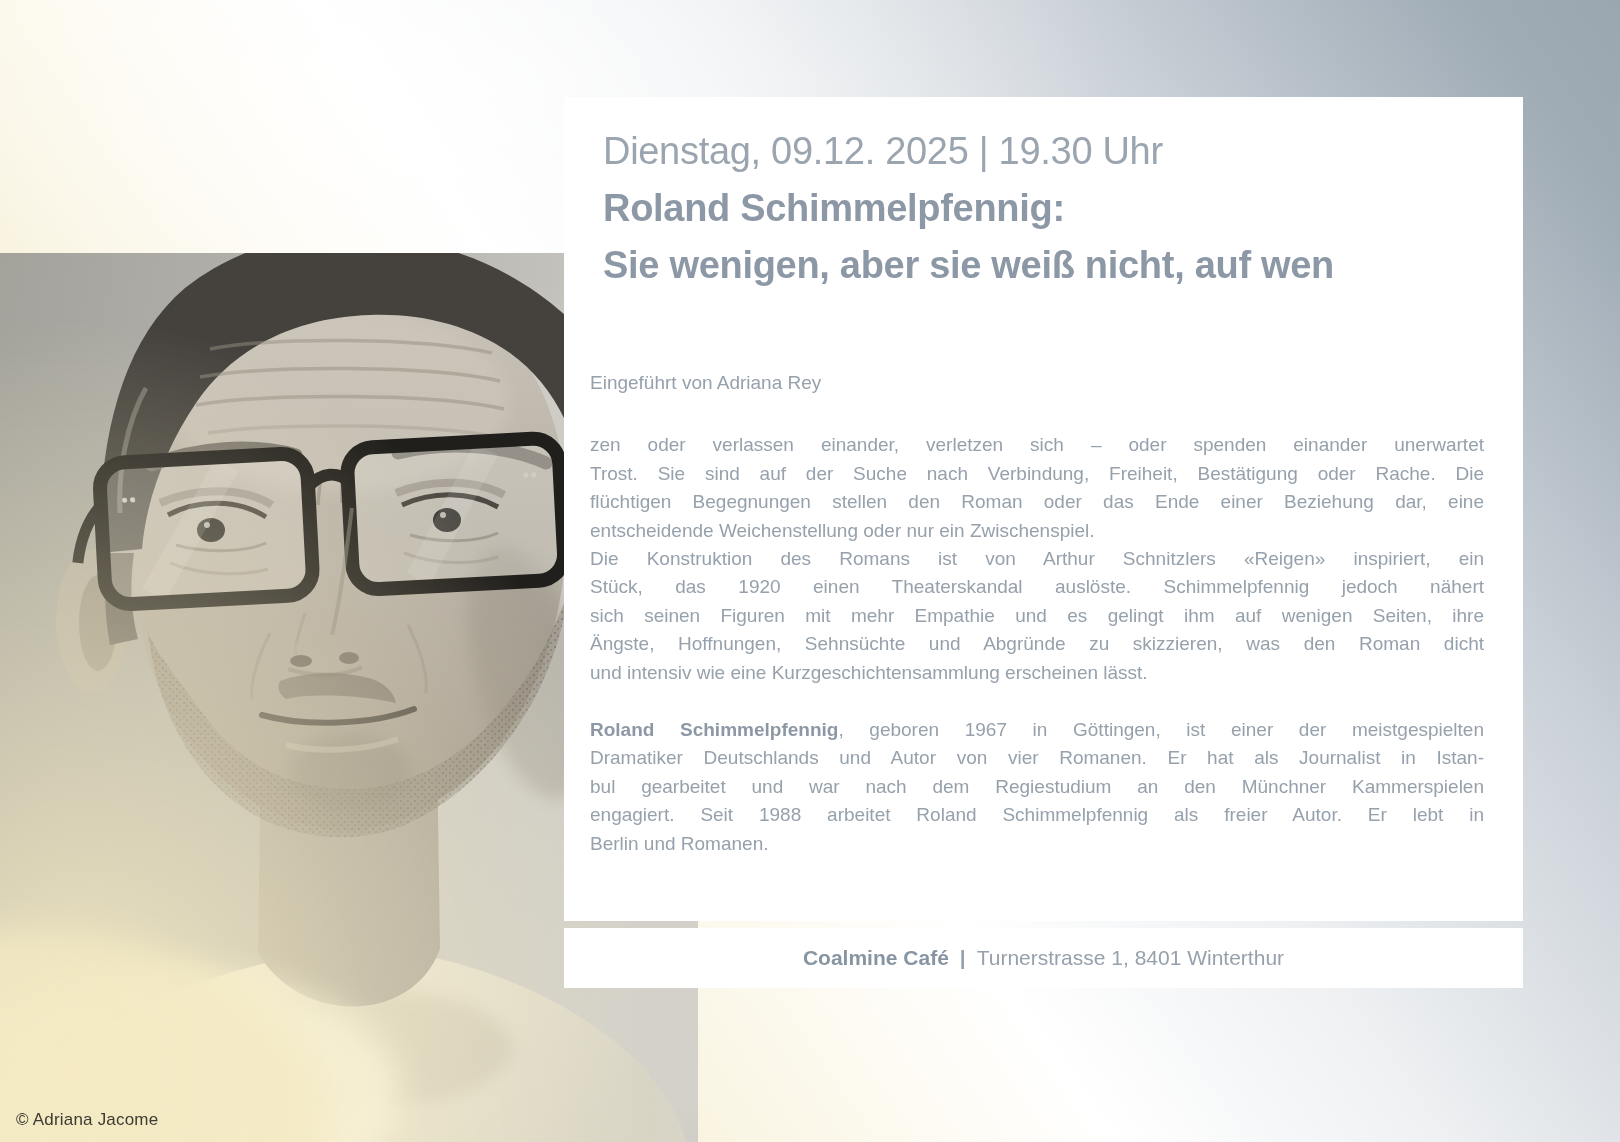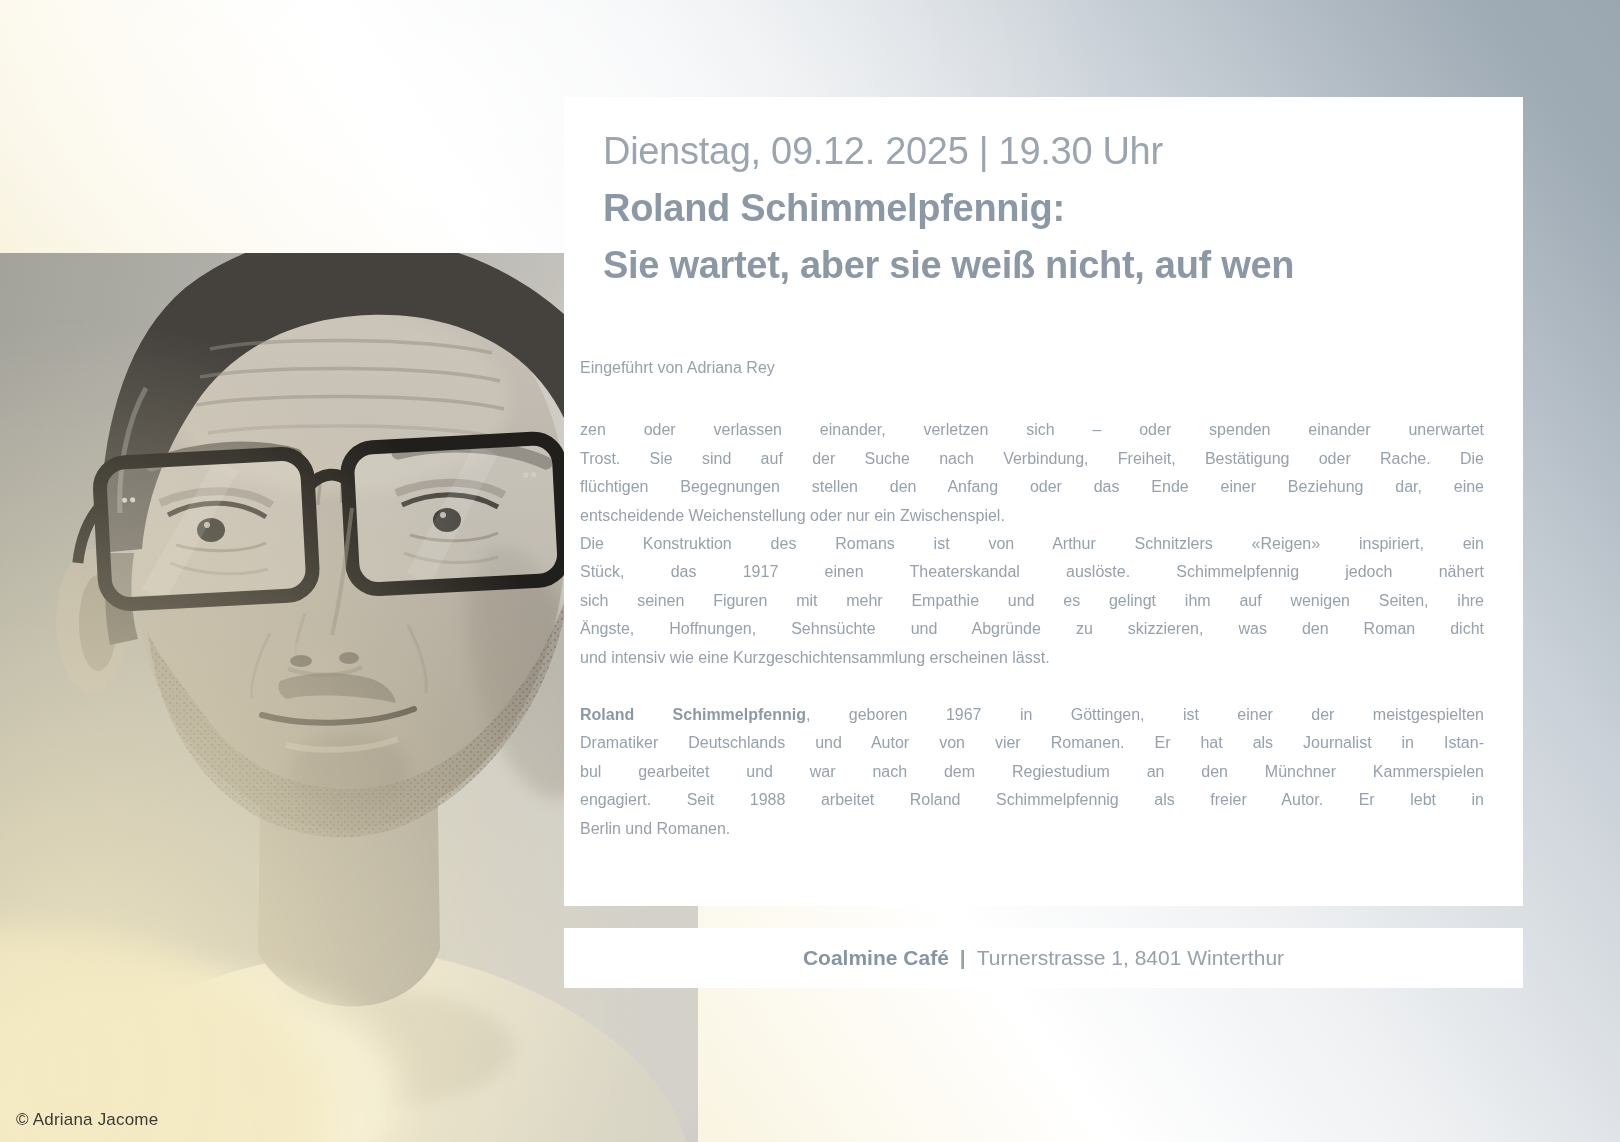--- a/index.html
+++ b/index.html
@@ -23,22 +23,22 @@
     box-sizing:border-box;z-index:2;overflow:hidden;
   }
   .box-header{top:97px;height:257px;padding:26px 34px 0 39px;}
   .date{
     font-size:38px;line-height:57px;font-weight:400;
     color:var(--date,#9ba5b0);letter-spacing:-.3px;white-space:nowrap;
   }
   .title{margin:0;font-size:38px;line-height:57px;font-weight:700;color:var(--title,#8c98a5);letter-spacing:-.3px;}
   .title .title-line{display:block;white-space:nowrap;}
   .box-body{
-    top:322px;height:584px;padding:32px 39px 0 16px;
-    font-size:16px;line-height:28.4px;color:var(--body,#96a1ac);
+    top:337px;height:584px;padding:32px 39px 0 26px;
+    font-size:19px;line-height:28.4px;color:var(--body,#96a1ac);
   }
   .intro{margin:0 0 34px 0;}
   .para{margin:0;}
   .para .tline{text-align:justify;text-align-last:justify;}
   .para .tline:last-child{text-align-last:left;}
   .bio{margin-top:29px;}
   .bio strong{font-weight:700;color:var(--title,#8c98a5);}
   .box-footer{
     top:928px;height:60px;padding:0 39px;display:flex;align-items:center;gap:11px;
     font-size:21px;color:var(--body,#96a1ac);white-space:nowrap;justify-content:center;
@@ -198,35 +198,35 @@
       <rect width="698" height="889" fill="url(#yglow)"></rect>
     </g>
   </svg>
   <div class="credit">© Adriana Jacome</div>
 </div>
 
 <section class="box box-header">
   <div class="date">Dienstag, 09.12. 2025 | 19.30 Uhr</div>
   <h1 class="title">
     <span class="title-line">Roland Schimmelpfennig:</span>
-    <span class="title-line">Sie wartet, aber sie weiß nicht, auf wen</span>
+    <span class="title-line">Sie wenigen, aber sie weiß nicht, auf wen</span>
   </h1>
 </section>
 
 <section class="box box-body">
   <p class="intro">Eingeführt von Adriana Rey</p>
   <div class="para">
       <div class="tline">zen oder verlassen einander, verletzen sich – oder spenden einander unerwartet</div>
       <div class="tline">Trost. Sie sind auf der Suche nach Verbindung, Freiheit, Bestätigung oder Rache. Die</div>
-      <div class="tline">flüchtigen Begegnungen stellen den Anfang oder das Ende einer Beziehung dar, eine</div>
+      <div class="tline">flüchtigen Begegnungen stellen den Roman oder das Ende einer Beziehung dar, eine</div>
       <div class="tline">entscheidende Weichenstellung oder nur ein Zwischenspiel.</div>
     </div>
   <div class="para">
       <div class="tline">Die Konstruktion des Romans ist von Arthur Schnitzlers «Reigen» inspiriert, ein</div>
-      <div class="tline">Stück, das 1917 einen Theaterskandal auslöste. Schimmelpfennig jedoch nähert</div>
+      <div class="tline">Stück, das 1920 einen Theaterskandal auslöste. Schimmelpfennig jedoch nähert</div>
       <div class="tline">sich seinen Figuren mit mehr Empathie und es gelingt ihm auf wenigen Seiten, ihre</div>
       <div class="tline">Ängste, Hoffnungen, Sehnsüchte und Abgründe zu skizzieren, was den Roman dicht</div>
       <div class="tline">und intensiv wie eine Kurzgeschichtensammlung erscheinen lässt.</div>
     </div>
   <div class="para bio">
       <div class="tline"><strong>Roland Schimmelpfennig</strong>, geboren 1967 in Göttingen, ist einer der meistgespielten</div>
       <div class="tline">Dramatiker Deutschlands und Autor von vier Romanen. Er hat als Journalist in Istan-</div>
       <div class="tline">bul gearbeitet und war nach dem Regiestudium an den Münchner Kammerspielen</div>
       <div class="tline">engagiert. Seit 1988 arbeitet Roland Schimmelpfennig als freier Autor. Er lebt in</div>
       <div class="tline">Berlin und Romanen.</div>

